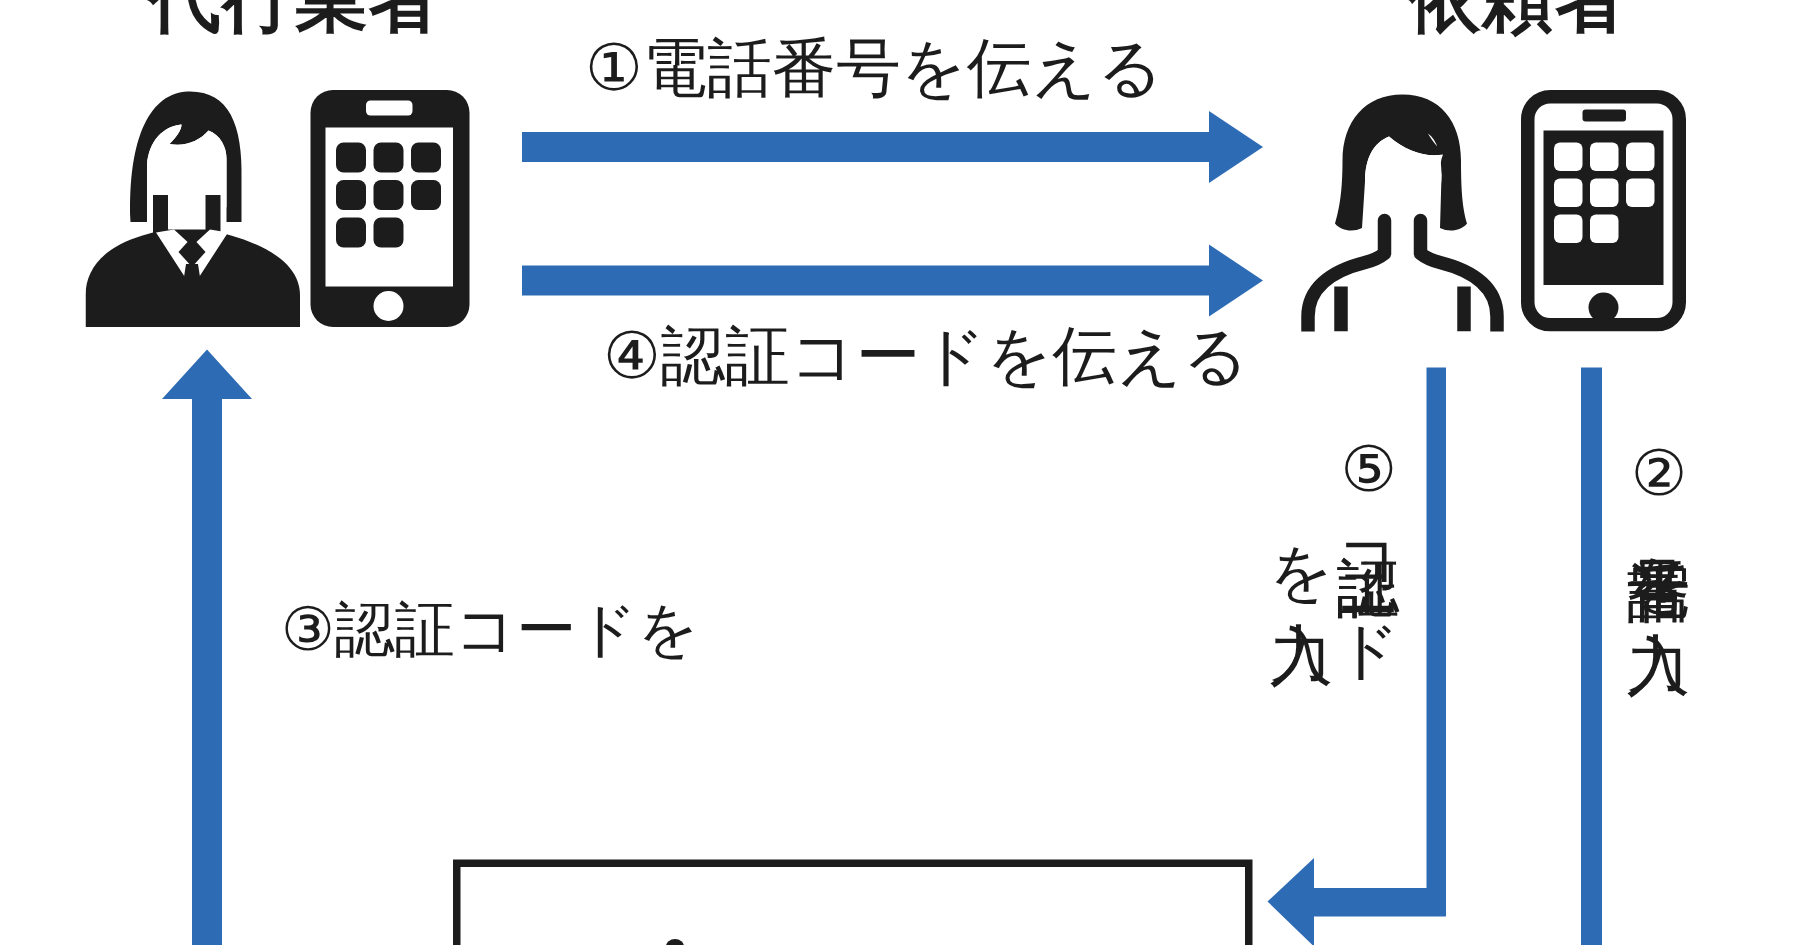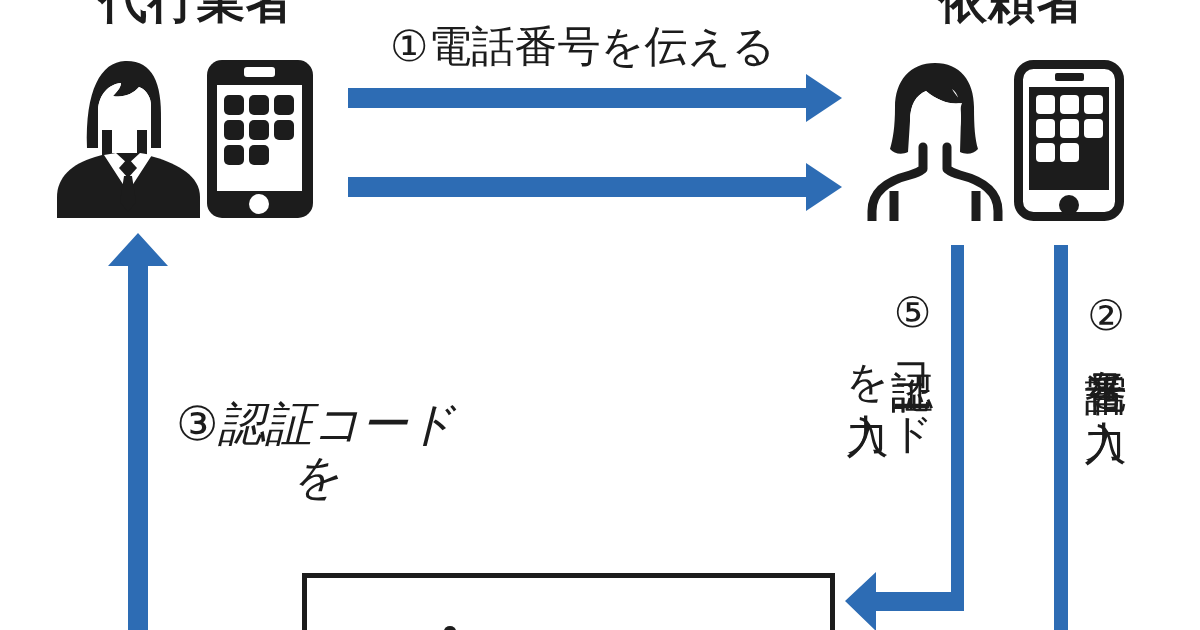--- a/index.html
+++ b/index.html
@@ -26,27 +26,26 @@
   }
   .h-label{
     font-size:43px;
     font-weight:400;
     line-height:1.05;
     white-space:nowrap;
     color:var(--ink);
     margin-left:12px;
   }
   .h-label-2line{
-    font-size:47px;
+    font-size:40px;
     font-weight:400;
     line-height:1.12;
-    text-align:center;
+    text-align:right;
     width:300px;
     color:var(--ink);
-    font-style:italic;
   }
   .v-label{
     writing-mode:vertical-rl;
     text-orientation:mixed;
     font-size:42px;
     font-weight:400;
     line-height:1.06;
     color:var(--ink);
   }
   .v-label span{display:block;}
@@ -141,20 +140,21 @@
 
   <svg class="abs" style="left:0;top:0;" width="1200" height="630" viewBox="0 0 1200 630" aria-hidden="true">
     <path class="arrow" d="M348,88 H806 V74 L842,98 L806,122 V108 H348 Z"></path>
     <path class="arrow" d="M348,177 H806 V163 L842,187 L806,211 V197 H348 Z"></path>
     <path class="arrow" d="M128,630 V266 H108 L138,233 L168,266 H148 V630 Z"></path>
     <path class="arrow" d="M951,245 H964 V611 H876 V631 L845,601 L876,572 V592 H951 Z"></path>
     <path class="arrow" d="M1054,245 H1068 V630 H1054 Z"></path>
   </svg>
 
   <div class="abs h-label" style="left:378px;top:24px;">①電話番号を伝える</div>
+  <div class="abs h-label" style="left:390px;top:216px;">④認証コードを伝える</div>
 
   <div class="abs h-label-2line" style="left:166px;top:398px;">
     <div>③認証コードを</div>
   </div>
 
   <div class="abs v-label" style="left:845px;top:288px;height:300px;">
     <span>⑤認証コード</span>
     <span class="v-col-offset">を入力</span>
   </div>
 

